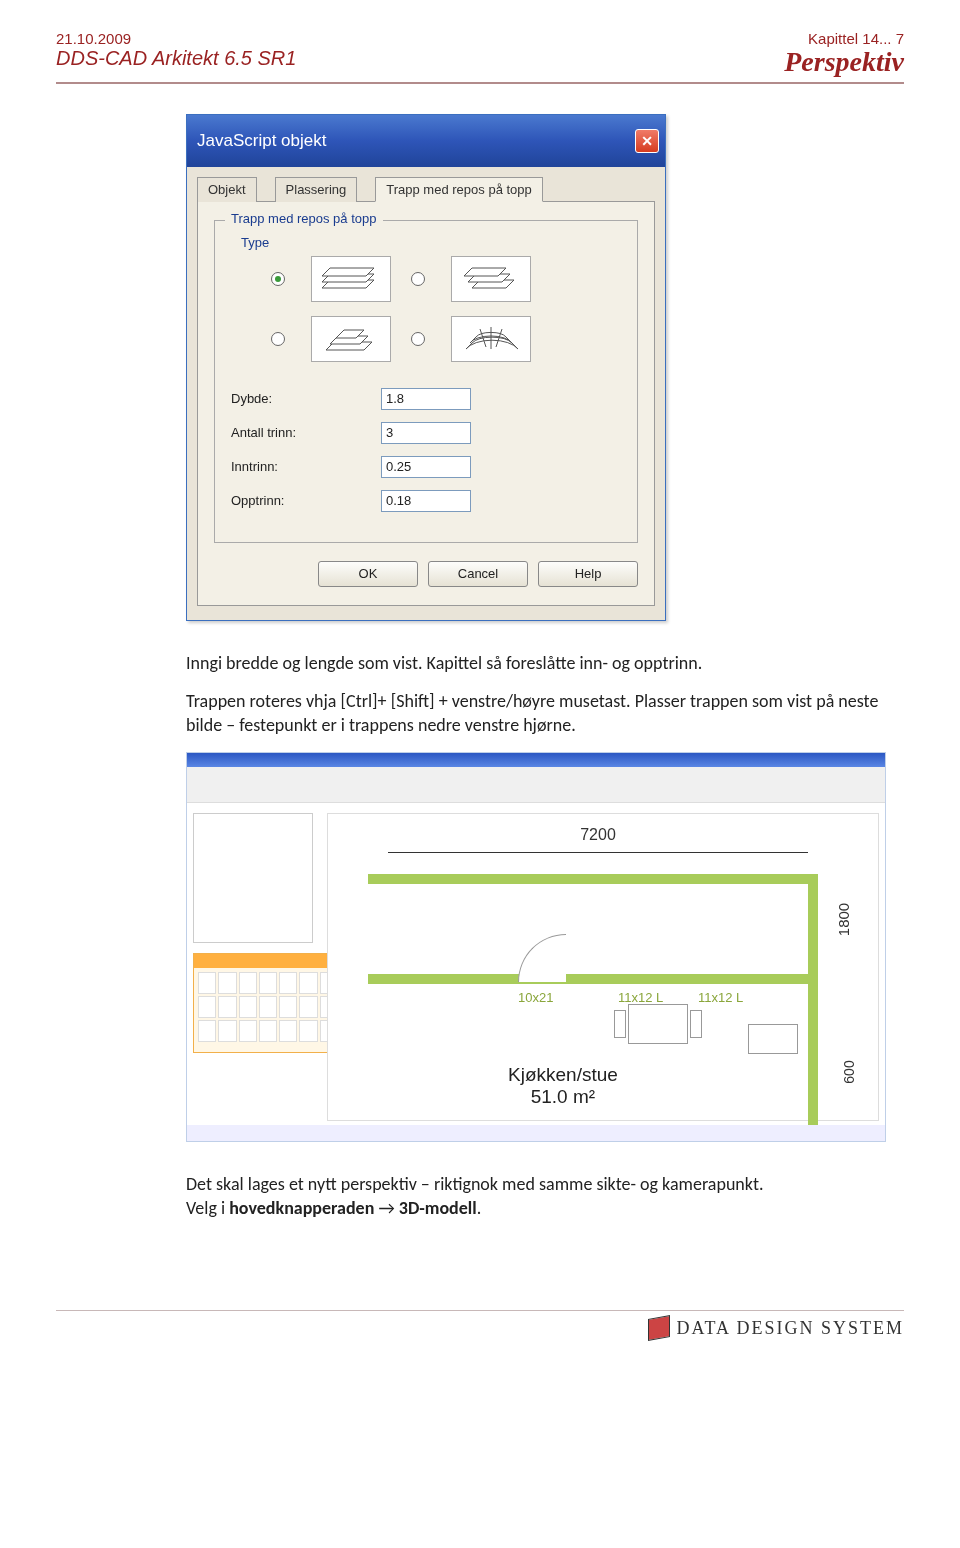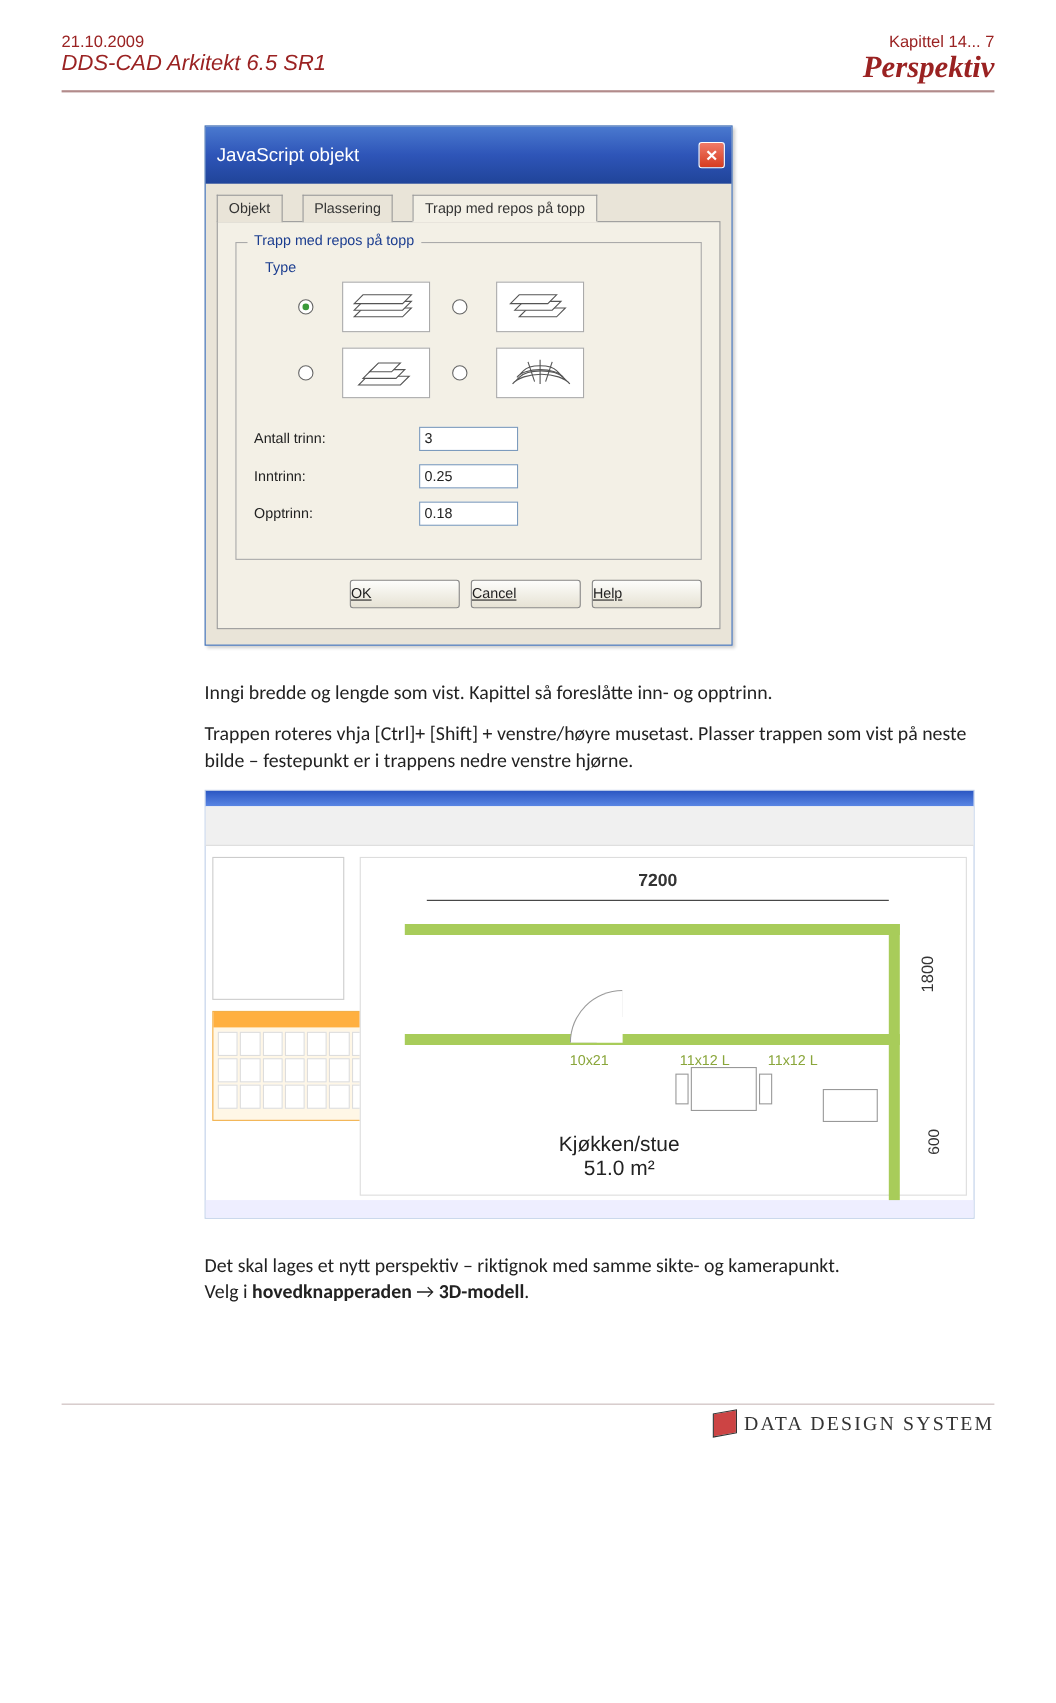--- a/index.html
+++ b/index.html
@@ -137,21 +137,21 @@
   .finput {
     width:90px; height:22px; border:1px solid #7c9bbd; background:#fff;
     font-size:13px; padding:2px 4px; color:#222;
   }
   .btnrow {
     display:flex; justify-content:flex-end; gap:10px; margin-top:18px;
   }
   .wbtn {
     width:100px; height:26px; border:1px solid #888; border-radius:3px;
     background:linear-gradient(#fdfdfb,#e6e2d4);
-    font-size:13px; color:#222; display:flex;align-items:center;justify-content:flex-start;text-decoration:underline;
+    font-size:13px; color:#222; display:flex;align-items:center;justify-content:center;
   }
 
   
   .bodytext {
     font-family: Calibri, "Segoe UI", Arial, sans-serif;
     font-size: 18px;
     color:#222;
     margin: 30px 0 14px 0;
     line-height:1.35;
     max-width: 700px;
@@ -182,21 +182,21 @@
   .palette-header{height:14px;background:#ffb040;}
   .palette-grid{display:grid;grid-template-columns:repeat(7,1fr);grid-template-rows:repeat(3,1fr);gap:2px;padding:4px;}
   .palette-cell{background:#fff;border:1px solid #ddd;height:22px;}
   .drawing {
     position:absolute; left:140px; top:60px; right:6px; bottom:20px;
     border:1px solid #ddd; background:#fff;
   }
   .drawing-inner{position:relative;width:100%;height:100%;}
   .dim-top {
     position:absolute; top:12px; left:60px; right:70px;
-    text-align:center; font-size:16px; color:#333;font-weight:bold;
+    text-align:center; font-size:16px; color:#333;
   }
   .dim-top .line{border-top:1px solid #333;width:100%;position:absolute;top:26px;left:0;}
   .dim-right {
     position:absolute; right:18px; top:58px; height:95px;
     display:flex;align-items:center;
   }
   .dim-right .lbl{transform:rotate(-90deg);font-size:15px;color:#333;}
   .wall {
     position:absolute; background:#a8cc5a;
   }
@@ -315,20 +315,24 @@
                       <line x1="35" y1="8" x2="35" y2="30"></line>
                       <line x1="24" y1="10" x2="30" y2="28"></line>
                       <line x1="46" y1="10" x2="40" y2="28"></line>
                     </g>
                   </svg>
               </div>
             </div>
 
             <div class="fields">
               <div class="frow">
+                <span class="flabel">Dybde:</span>
+                <input class="finput" value="1.8" style="">
+              </div>
+              <div class="frow">
                 <span class="flabel">Antall trinn:</span>
                 <input class="finput" value="3" style="">
               </div>
               <div class="frow">
                 <span class="flabel">Inntrinn:</span>
                 <input class="finput" value="0.25" style="">
               </div>
               <div class="frow">
                 <span class="flabel">Opptrinn:</span>
                 <input class="finput" value="0.18" style="">

